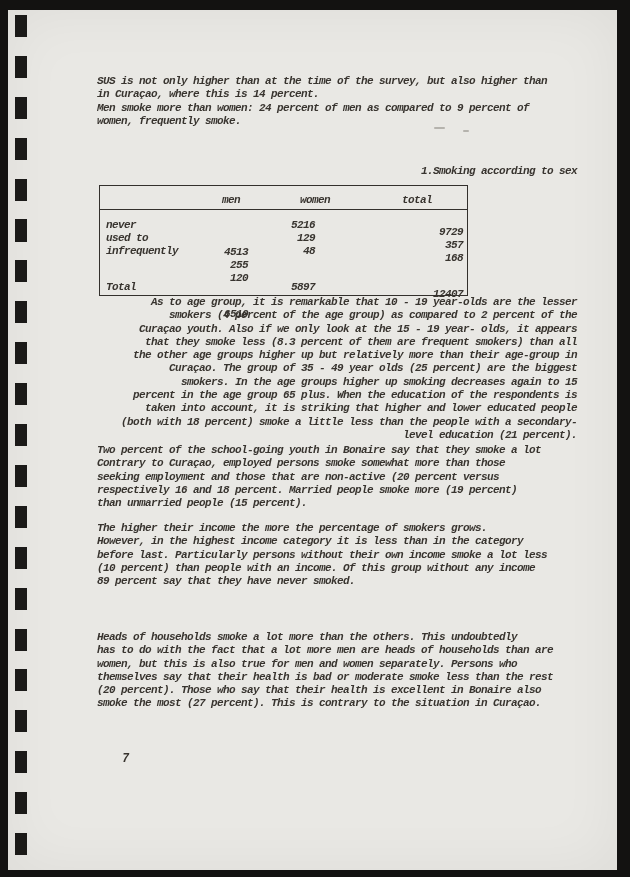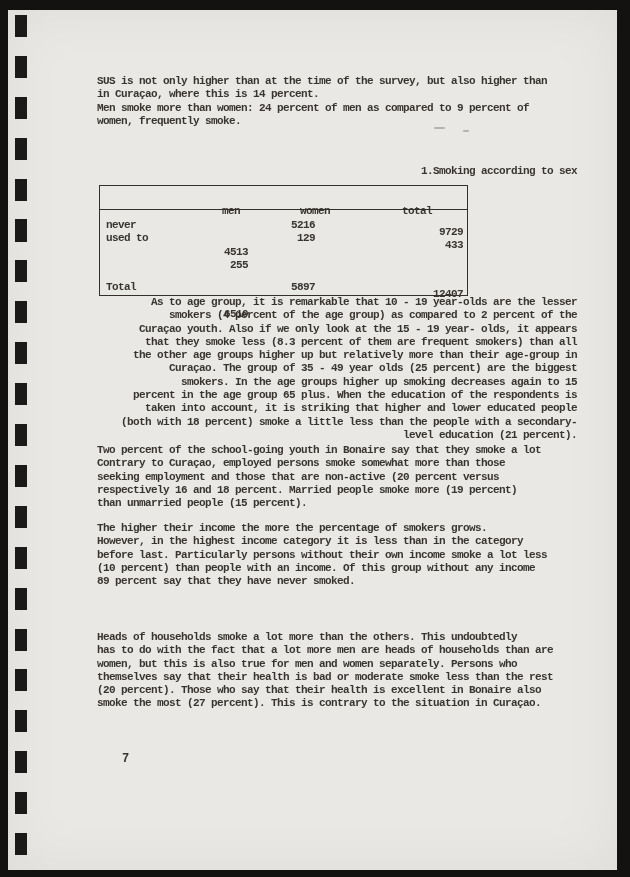--- a/index.html
+++ b/index.html
@@ -3,20 +3,21 @@
 <meta charset="utf-8">
 <style>
   html, body { margin: 0; padding: 0; background: #131211; }
   .stage {
     position: relative;
     width: 630px;
     height: 877px;
     background: #131211;
     overflow: hidden;
     font-family: "Liberation Mono", "DejaVu Sans Mono", monospace;
+    font-style: italic;
   }
   .paper {
     position: absolute;
     left: 8px; top: 10px;
     width: 609px; height: 860px;
     background: #e9e8e4;
     box-shadow: inset 0 0 60px rgba(0,0,0,0.05);
   }
   .holes {
     position: absolute;
@@ -53,21 +54,21 @@
     left: 99px; top: 185px;
     width: 369px; height: 111px;
     border: 1.5px solid #33302c;
     box-sizing: border-box;
   }
   .tablebox .hsep {
     position: absolute;
     left: 0; right: 0; top: 23px;
     border-top: 1.5px solid #33302c;
   }
-  .th { position: absolute; top: 19px; }
+  .th { position: absolute; top: 8px; }
   .th-men   { left: 122px; }
   .th-women { left: 200px; }
   .th-total { left: 302px; }
   .trow {
     position: absolute;
     left: 6px; width: 357px; height: 13px;
   }
   .trow .cell { position: absolute; top: 0; }
   .c-label { left: 0; }
   .c-men   { left: 0; width: 142px; text-align: right; margin-top: 27px; }
@@ -113,21 +114,27 @@
     <div class="trow r0">
       <span class="mono cell c-label">never</span>
       <span class="mono cell c-men">4513</span>
       <span class="mono cell c-women">5216</span>
       <span class="mono cell c-total">9729</span>
     </div>
     <div class="trow r1">
       <span class="mono cell c-label">used to</span>
       <span class="mono cell c-men">255</span>
       <span class="mono cell c-women">129</span>
-      <span class="mono cell c-total">433</span>
+      <span class="mono cell c-total">357</span>
+    </div>
+    <div class="trow r2">
+      <span class="mono cell c-label">infrequently</span>
+      <span class="mono cell c-men">120</span>
+      <span class="mono cell c-women">48</span>
+      <span class="mono cell c-total">168</span>
     </div>
     <div class="trow r4">
       <span class="mono cell c-label">Total</span>
       <span class="mono cell c-men">6510</span>
       <span class="mono cell c-women">5897</span>
       <span class="mono cell c-total">12407</span>
     </div>
   </div>
 
   <p class="mono para p-age">As to age group, it is remarkable that 10 - 19 year-olds are the lesser

